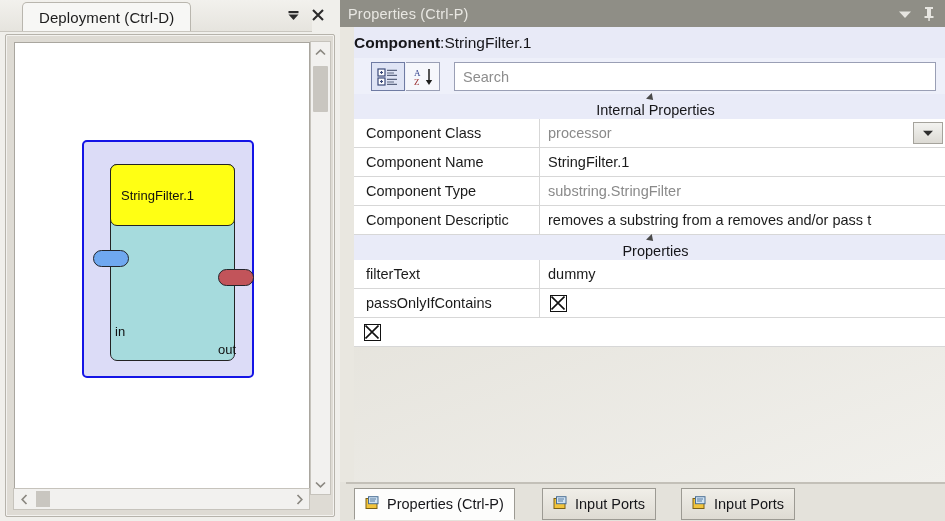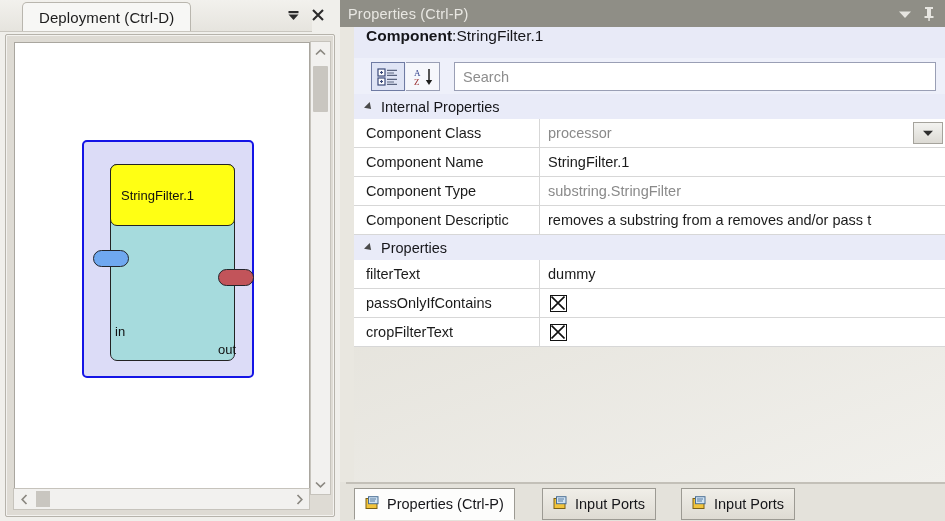--- a/index.html
+++ b/index.html
@@ -63,38 +63,38 @@
   .prop-panel{position:absolute;left:340px;top:0;width:605px;height:521px;background:#e9e7e0;}
   .prop-titlebar{position:absolute;left:0;top:0;width:605px;height:27px;background:#8f8e86;
      display:flex;align-items:center;}
   .prop-titlebar .ttl{font-size:14.5px;color:#e8e7e2;padding-left:8px;letter-spacing:.2px;}
   .pt-ctrl{position:absolute;top:4px;width:20px;height:19px;display:flex;align-items:center;justify-content:center;cursor:pointer;}
   .pt-drop{right:30px;} .pt-pin{right:6px;}
 
   .prop-surface{position:absolute;left:14px;top:27px;width:591px;height:455px;
      background:linear-gradient(160deg,#d8d5cc 0%,#e6e4dd 45%,#f1f0ec 100%);}
   .comp-header{position:absolute;left:0;top:0;width:591px;height:31px;background:#e8eaf7;
-     display:flex;padding-left:12px;box-sizing:border-box;}
+     display:flex;align-items:center;box-sizing:border-box;}
   .comp-header .b{font-size:15.5px;font-weight:bold;color:#16161a;}
   .comp-header .n{font-size:15.5px;color:#16161a;}
 
   .toolbar{position:absolute;left:0;top:31px;width:591px;height:36px;background:#eef0fa;}
   .tbtn{position:absolute;top:4px;width:34px;height:29px;border:1px solid #9a9fb5;
      background:#f6f7fc;box-sizing:border-box;cursor:pointer;
      display:flex;align-items:center;justify-content:center;}
   .tbtn.active{background:#dfe4f5;border-color:#6f7ba3;}
   .tb1{left:17px;} .tb2{left:52px;border-left:none;}
   .search{position:absolute;left:100px;top:4px;width:482px;height:29px;background:#fff;
      border:1px solid #9a9fb5;box-sizing:border-box;display:flex;align-items:center;padding-left:6px;}
   .search input{border:none;outline:none;width:100%;font-size:14.5px;color:#8b5cf6;
      font-family:"Liberation Sans", sans-serif;background:transparent;}
   .search input::placeholder{color:#8d8d8d;}
 
   .grid{position:absolute;left:0;top:67px;width:591px;}
-  .grp{height:25px;background:#e9ebf8;display:flex;align-items:center;padding-left:12px;box-sizing:border-box;cursor:pointer;}
+  .grp{height:25px;background:#e9ebf8;display:flex;align-items:center;padding-left:12px;box-sizing:border-box;cursor:pointer;flex-direction:column;}
   .grp .tri{width:0;height:0;border-left:6px solid #4a4a4a;border-top:4px solid transparent;border-bottom:4px solid transparent;margin-right:9px;
      transform:rotate(45deg);}
   .grp .gl{font-size:14.5px;color:#16161a;}
   .row{height:29px;display:flex;align-items:stretch;background:#fff;box-sizing:border-box;
      border-bottom:1px solid #d7d7d7;}
   .row .k{width:186px;min-width:186px;border-right:1px solid #d7d7d7;
      display:flex;align-items:center;padding-left:12px;box-sizing:border-box;overflow:hidden;}
   .row .k span{font-size:14.5px;color:#1b1b1b;white-space:nowrap;}
   .row .v{flex:1;display:flex;align-items:center;padding-left:8px;box-sizing:border-box;overflow:hidden;position:relative;}
   .row .v span{font-size:14.5px;color:#1b1b1b;white-space:nowrap;}
@@ -304,23 +304,20 @@
           <div class="v">
             <div class="cbx">
               <svg width="14" height="14" viewBox="0 0 14 14" style="display:block">
                 <path d="M0.5 0.5 L13.5 13.5 M13.5 0.5 L0.5 13.5" stroke="#111" stroke-width="1.6" fill="none"></path>
               </svg>
             </div>
           </div>
         </div>
 
         <div class="row">
-          <div class="k">
-              <span>cropFilterText</span>
-            </div>
           <div class="v">
             <div class="cbx">
               <svg width="14" height="14" viewBox="0 0 14 14" style="display:block">
                 <path d="M0.5 0.5 L13.5 13.5 M13.5 0.5 L0.5 13.5" stroke="#111" stroke-width="1.6" fill="none"></path>
               </svg>
             </div>
           </div>
         </div>
 
       </div>

